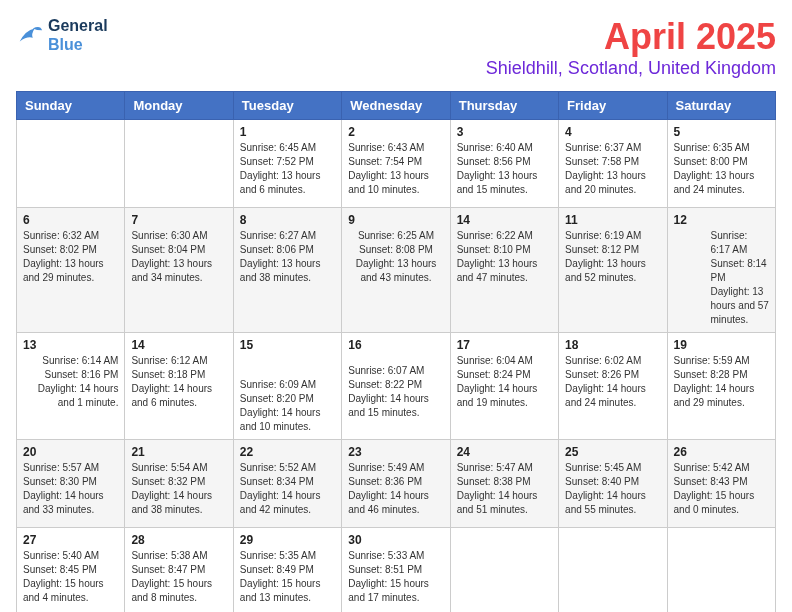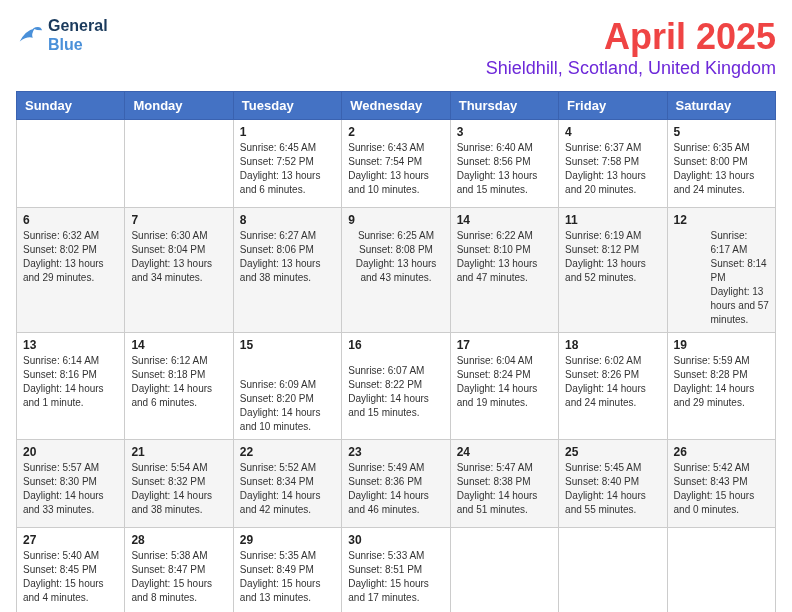--- a/index.html
+++ b/index.html
@@ -193,21 +193,21 @@
         <td>
           <span class="day-num">12</span>
           <div class="day-info" style="white-space: pre-line; margin-left: 37px;">Sunrise: 6:17 AM
 Sunset: 8:14 PM
 Daylight: 13 hours and 57 minutes.</div>
         </td>
       </tr>
       <tr>
         <td>
           <span class="day-num">13</span>
-          <div class="day-info" style="white-space: pre-line;">Sunrise: 6:14 AM
+          <div class="day-info" style="white-space: pre-line; text-align: right;">Sunrise: 6:14 AM
 Sunset: 8:16 PM
 Daylight: 14 hours and 1 minute.</div>
         </td>
         <td>
           <span class="day-num">14</span>
           <div class="day-info" style="white-space: pre-line;">Sunrise: 6:12 AM
 Sunset: 8:18 PM
 Daylight: 14 hours and 6 minutes.</div>
         </td>
         <td>

